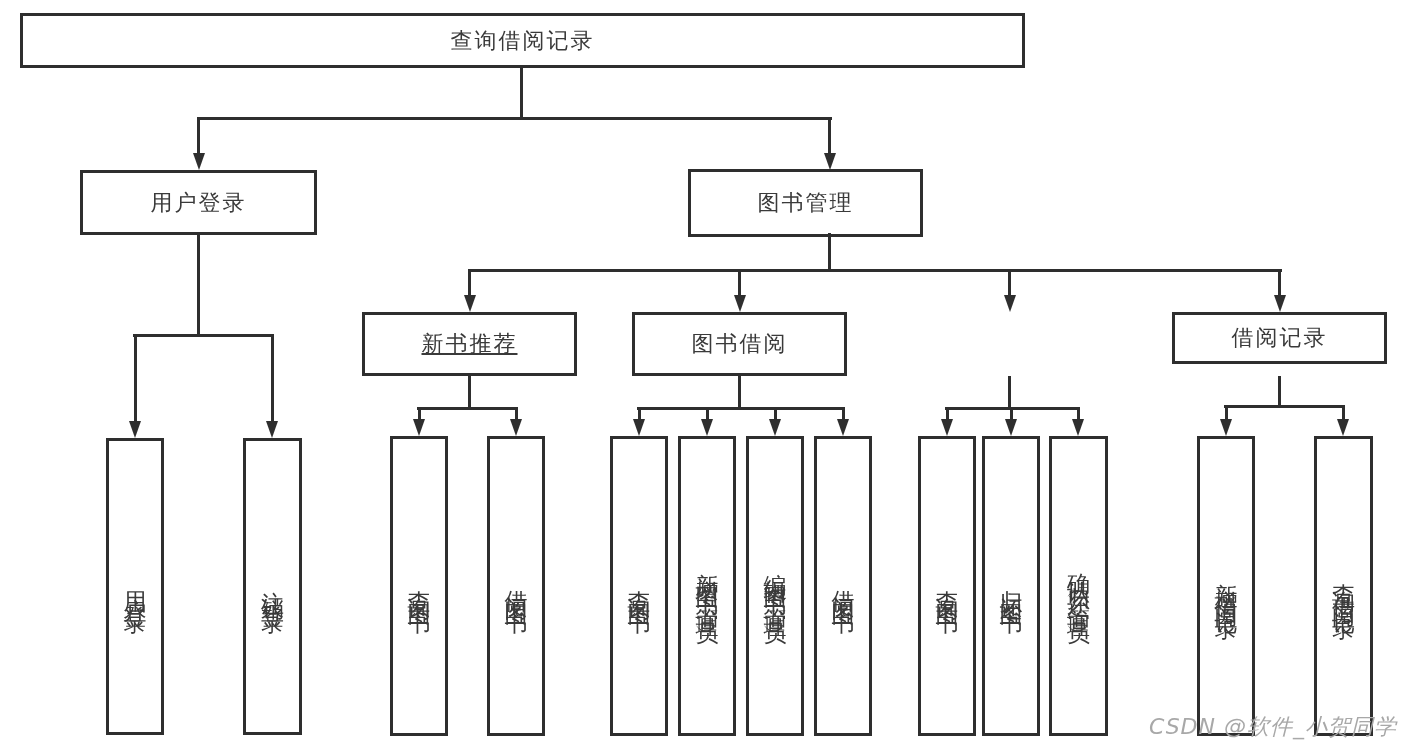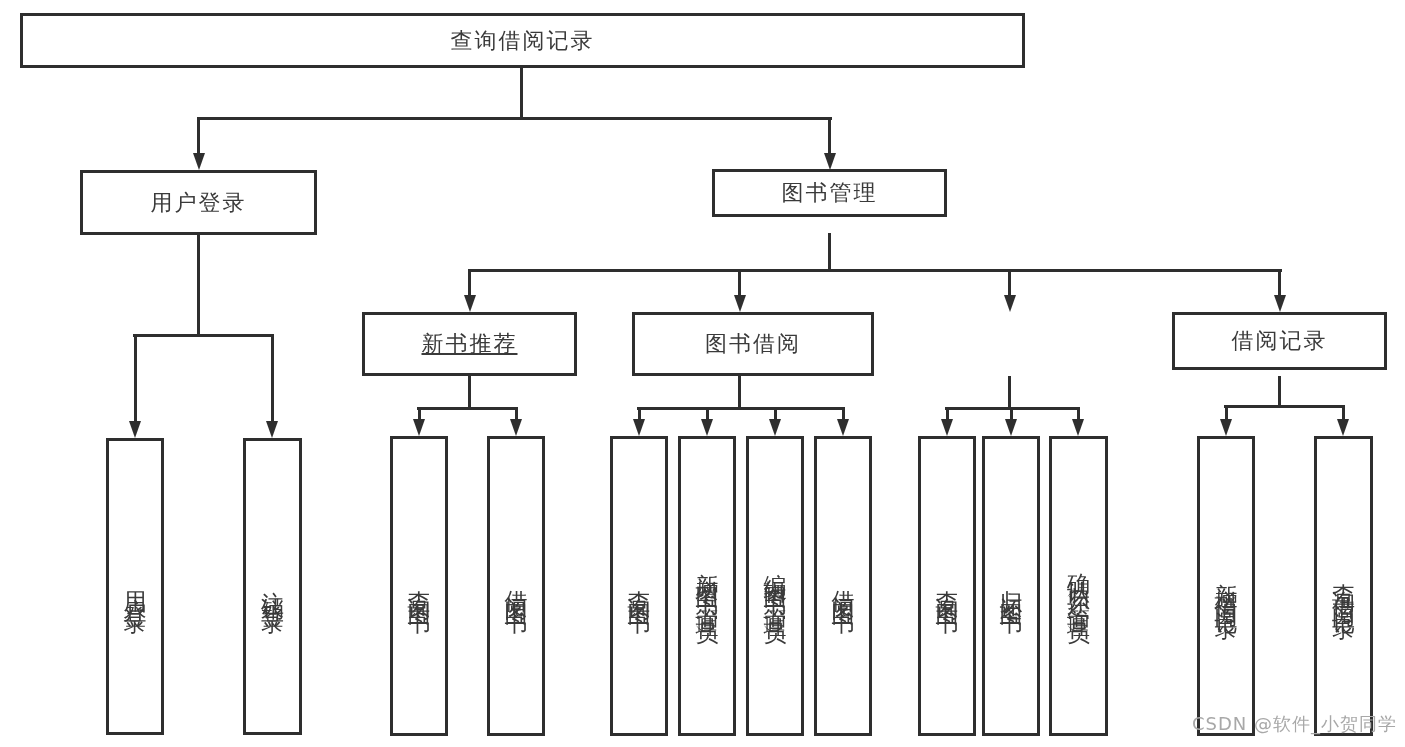--- a/index.html
+++ b/index.html
@@ -48,23 +48,24 @@
     position: absolute;
     width: 0; height: 0;
     border-left: 6px solid transparent;
     border-right: 6px solid transparent;
     border-top: 17px solid #2e2e2e;
   }
   .watermark {
     position: absolute;
     right: 8px;
     top: 712px;
-    font-size: 18px;
+    font-size: 22px;
     color: #a8a8a8;
     letter-spacing: 1px;
+    font-style: italic;
   }
 </style>
 </head>
 <body>
 
 <div id="canvas">
 
   <div class="box" style="left:20px; top:13px; width:1005px; height:55px;">
     <span>查询借阅记录</span>
   </div>
@@ -72,21 +73,21 @@
   <div class="vl" style="left:520px; top:68px; height:51px;"></div>
   <div class="hl" style="left:197px; top:117px; width:635px;"></div>
   <div class="vl" style="left:197px; top:117px; height:36px;"></div>
   <div class="arrow" style="left:193px; top:153px;"></div>
   <div class="vl" style="left:828px; top:117px; height:36px;"></div>
   <div class="arrow" style="left:824px; top:153px;"></div>
 
   <div class="box" style="left:80px; top:170px; width:237px; height:65px;">
     <span>用户登录</span>
   </div>
-  <div class="box" style="left:712px; top:169px; width:235px; height:48px;align-items:center;">
+  <div class="box" style="left:688px; top:169px; width:235px; height:68px;align-items:center;">
     <span>图书管理</span>
   </div>
 
   <div class="vl" style="left:197px; top:235px; height:101px;"></div>
   <div class="hl" style="left:133px; top:334px; width:141px;"></div>
   <div class="vl" style="left:134px; top:334px; height:87px;"></div>
   <div class="arrow" style="left:129px; top:421px;"></div>
   <div class="vl" style="left:271px; top:334px; height:87px;"></div>
   <div class="arrow" style="left:266px; top:421px;"></div>
 
@@ -97,24 +98,24 @@
   <div class="vl" style="left:738px; top:269px; height:28px;"></div>
   <div class="arrow" style="left:734px; top:295px;"></div>
   <div class="vl" style="left:1008px; top:269px; height:28px;"></div>
   <div class="arrow" style="left:1004px; top:295px;"></div>
   <div class="vl" style="left:1278px; top:269px; height:28px;"></div>
   <div class="arrow" style="left:1274px; top:295px;"></div>
 
   <div class="box" style="left:362px; top:312px; width:215px; height:64px;text-decoration:underline;">
     <span>新书推荐</span>
   </div>
-  <div class="box" style="left:632px; top:312px; width:242px; height:64px;">
+  <div class="box" style="left:632px; top:312px; width:215px; height:64px;">
     <span>图书借阅</span>
   </div>
-  <div class="box" style="left:1172px; top:312px; width:215px; height:58px;">
+  <div class="box" style="left:1172px; top:312px; width:215px; height:52px;">
     <span>借阅记录</span>
   </div>
 
   <div class="vl" style="left:468px; top:376px; height:33px;"></div>
   <div class="hl" style="left:417px; top:407px; width:101px;"></div>
   <div class="vl" style="left:418px; top:407px; height:12px;"></div>
   <div class="arrow" style="left:413px; top:419px;"></div>
   <div class="vl" style="left:515px; top:407px; height:12px;"></div>
   <div class="arrow" style="left:510px; top:419px;"></div>
 

